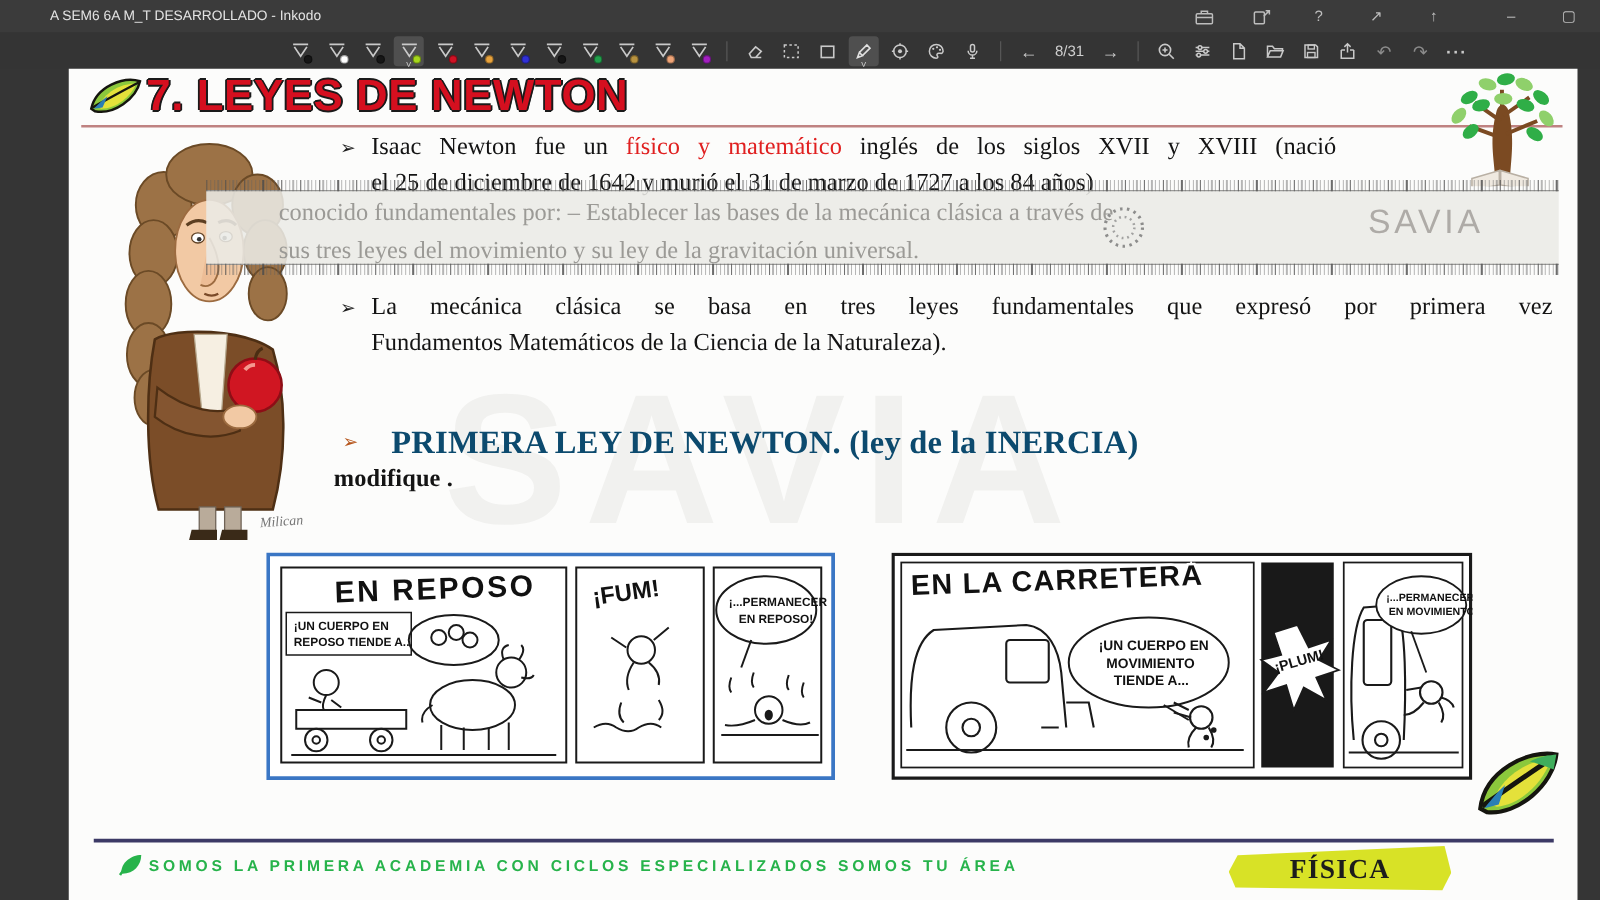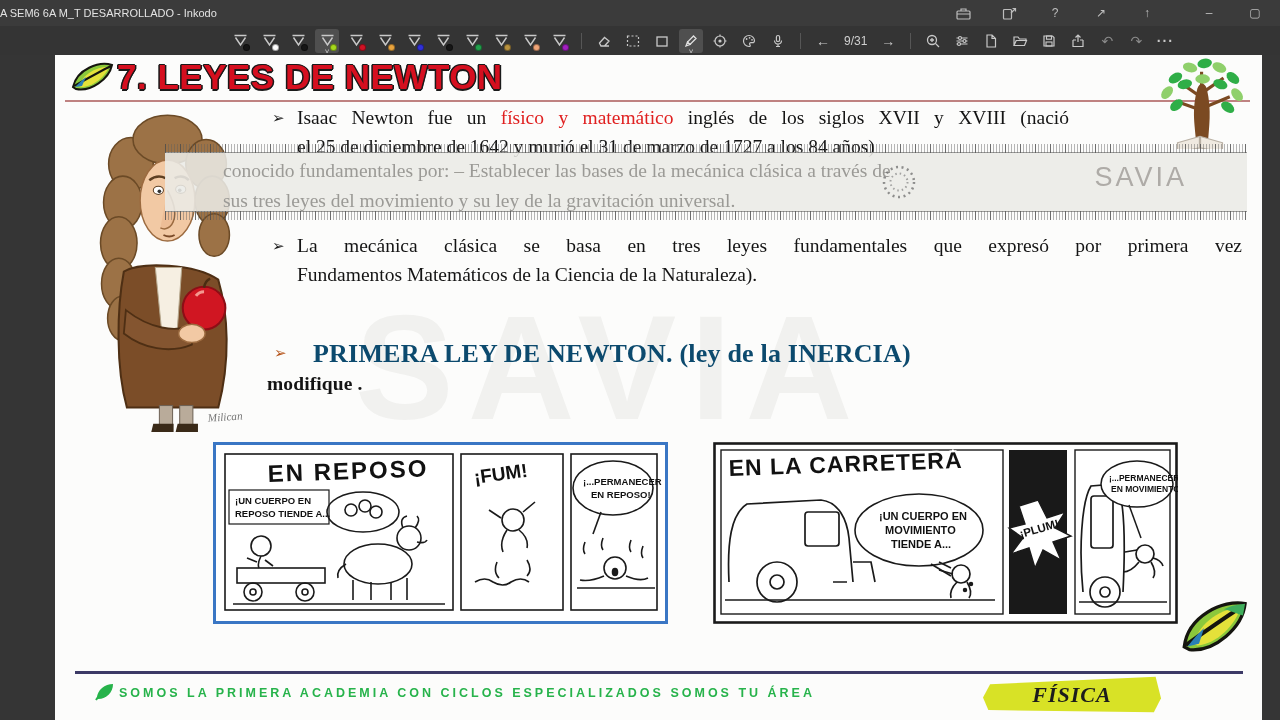--- a/index.html
+++ b/index.html
@@ -3,21 +3,21 @@
 <meta charset="utf-8">
 <style>
   * { margin:0; padding:0; box-sizing:border-box; }
   html,body { width:1280px; height:720px; overflow:hidden; background:#2e2e2e;
               font-family:"Liberation Sans", sans-serif; }
   #app { position:relative; width:1280px; height:720px; background:#353535; }
 
   
   .titlebar { position:absolute; left:0; top:0; width:1280px; height:26px;
               background:#3b3b3b; display:flex; align-items:center; color:#d8d8d8; }
-  .titlebar .wtitle { font-size:11px; color:#e3e3e3; padding-left:0; white-space:nowrap; }
+  .titlebar .wtitle { font-size:11px; color:#e3e3e3; padding-left:16px; white-space:nowrap;margin-left:24px; }
   .win-icons { position:absolute; right:14px; top:0; height:26px; display:flex; align-items:center; gap:24px; }
   .win-ic { width:22px; height:18px; display:flex; align-items:center; justify-content:center;
             color:#bdbdbd; font-size:12px; cursor:default; }
   .win-ic svg { display:block; }
 
   
   .toolbar { position:absolute; left:0; top:26px; width:1280px; height:29px; background:#343434;
              display:flex; align-items:center; gap:5px; padding-left:228px; }
   .tb-cell { position:relative; width:24px; height:24px; display:flex; align-items:center;
              justify-content:center; border-radius:3px; color:#c9c9c9; flex:0 0 auto; }
@@ -80,21 +80,21 @@
   
   .footer-rule { position:absolute; left:20px; top:616px; width:1168px; height:3px; background:#3c3a66; }
   .tagline { position:absolute; left:64px; top:631px; font-family:"Liberation Sans",sans-serif;
              font-size:12.5px; font-weight:700; letter-spacing:3px; color:#27b34b; white-space:nowrap; }
   .tagline b { font-weight:900;margin-top:25px; }
   .subject-badge { position:absolute; left:928px; top:621px; width:178px; height:37px;
                    background:#d8e226;
                    clip-path:polygon(4% 22%, 97% 2%, 100% 60%, 96% 98%, 3% 92%, 0% 58%);
                    display:flex; align-items:center; justify-content:center; }
   .subject-badge span { font-family:"Liberation Serif",serif; font-weight:700; font-size:22px;
-                        color:#1c1c1c; letter-spacing:1px;font-style:italic; }
+                        color:#1c1c1c; letter-spacing:1px; }
 </style>
 </head>
 <body>
 
 <div id="app">
 
   <div class="titlebar">
     <span class="wtitle">A SEM6 6A M_T DESARROLLADO - Inkodo</span>
     <div class="win-icons">
       <span class="win-ic">
@@ -233,21 +233,21 @@
     </span>
     <span class="tb-cell">
       <svg width="16" height="16" viewBox="0 0 16 16">
           <rect x="6.4" y="2.5" width="3.2" height="6" rx="1.6" fill="none" stroke="#c9c9c9" stroke-width="1.2"></rect>
           <path d="M4.5 7.5 a3.5 3.5 0 0 0 7 0 M8 11.5 v2 M6 13.5 h4" fill="none" stroke="#c9c9c9" stroke-width="1.2"></path>
         </svg>
     </span>
 
     <div class="tb-div"></div>
     <span class="tb-cell tb-glyph">←</span>
-    <span class="page-ind">9/31</span>
+    <span class="page-ind">8/31</span>
     <span class="tb-cell tb-glyph">→</span>
     <div class="tb-div"></div>
 
     <span class="tb-cell">
       <svg width="16" height="16" viewBox="0 0 16 16">
           <circle cx="7" cy="7" r="4.5" fill="none" stroke="#c9c9c9" stroke-width="1.3"></circle>
           <path d="M10.4 10.4 L14 14 M5 7 h4 M7 5 v4" stroke="#c9c9c9" stroke-width="1.3" fill="none"></path>
         </svg>
     </span>
     <span class="tb-cell">

